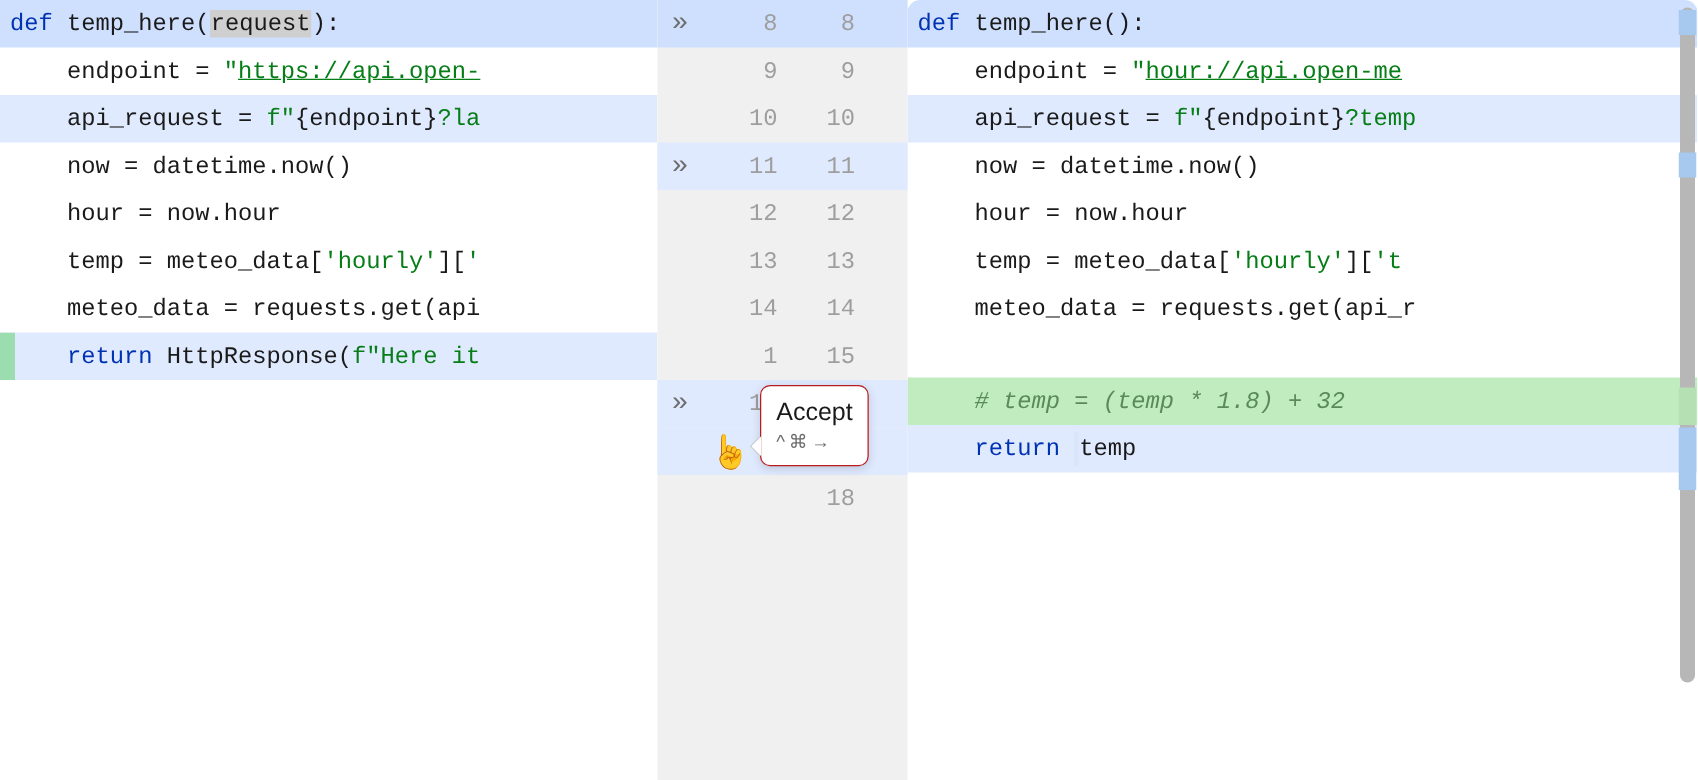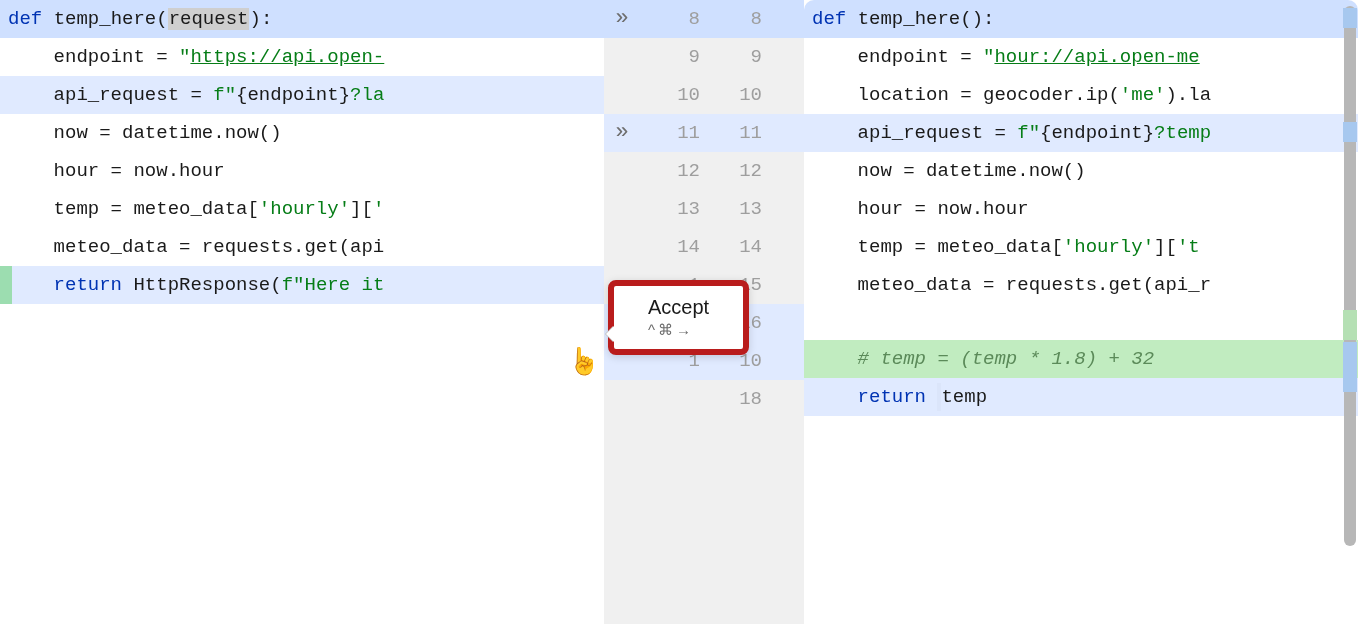--- a/index.html
+++ b/index.html
@@ -14,21 +14,21 @@
     position: relative;
   }
   .diff-container {
     display: flex;
     height: 100%;
   }
   .pane {
     flex: 0 0 auto;
     overflow: hidden;
   }
-  .pane.left { width: 604px; }
+  .pane.left { width: 526px; }
   .gutter-col {
     width: 200px;
     background: #f0f0f0;
     display: flex;
     flex-direction: column;
     position: relative;
   }
   .pane.right { flex: 1; position: relative; border-radius: 10px; }
   .line {
     height: 38px;
@@ -77,26 +77,26 @@
   .left-green-margin::before {
     content: "";
     position: absolute;
     left: 0; top: 0;
     width: 12px; height: 100%;
     background: #9cddb0;
   }
   .popup {
     position: absolute;
     left: 608px;
-    top: 280px;
+    top: 308px;
     background: #ffffff;
-    border: 6px solid #b91c1c;
+    border: 1px solid #b91c1c;
     border-radius: 8px;
     box-shadow: 0 2px 8px rgba(0,0,0,0.15);
-    padding: 10px 34px;
+    padding: 10px 12px;
     font-family: -apple-system, "Segoe UI", sans-serif;
     font-size: 20px;
     z-index: 50;
   }
   .popup .shortcut {
     font-size: 15px;
     color: #6b6b6b;
     margin-top: 2px;
     font-family: -apple-system, sans-serif;
     letter-spacing: 3px;
@@ -214,21 +214,20 @@
         <span class="chevrons-slot"></span>
         <span class="gutter-left-num"></span>
         <span class="gutter-right-num">18</span>
       </div>
     </div>
 
   <div class="pane right" id="right-pane">
     <div id="right-lines">
         <div class="line hl-blue-light"><span class="kw">def</span> <span class="fn">temp_here</span>():</div>
         <div class="line ">    endpoint = <span class="str">"</span><span class="str-und">hour://api.open-me</span></div>
-        <div class="line ">    location = geocoder.ip(<span class="str">'me'</span>).la</div>
         <div class="line hl-blue-lighter">    api_request = <span class="str">f"</span>{endpoint}<span class="str">?temp</span></div>
         <div class="line ">    now = datetime.now()</div>
         <div class="line ">    hour = now.hour</div>
         <div class="line ">    temp = meteo_data[<span class="str">'hourly'</span>][<span class="str">'t</span></div>
         <div class="line ">    meteo_data = requests.get(api_r</div>
         <div class="line hl-green">    <span class="comment"># temp = (temp * 1.8) + 32</span></div>
         <div class="line hl-blue-lighter">    <span class="kw">return</span> <span class="code-caret"></span>temp</div>
         <div class="line "></div>
       </div>
     <div class="scroll-thumb"></div>

